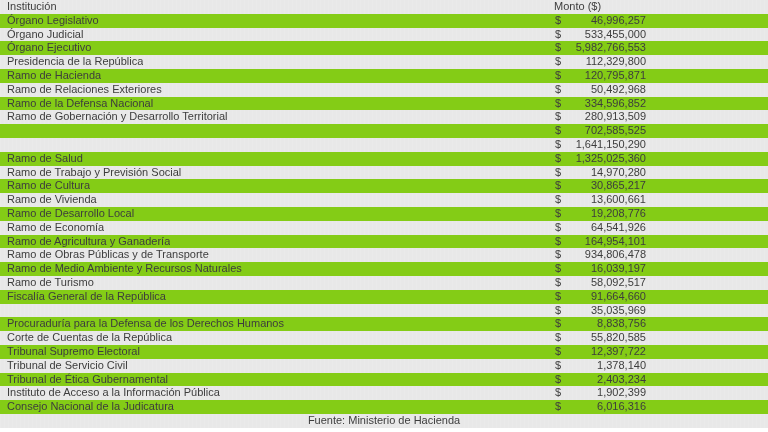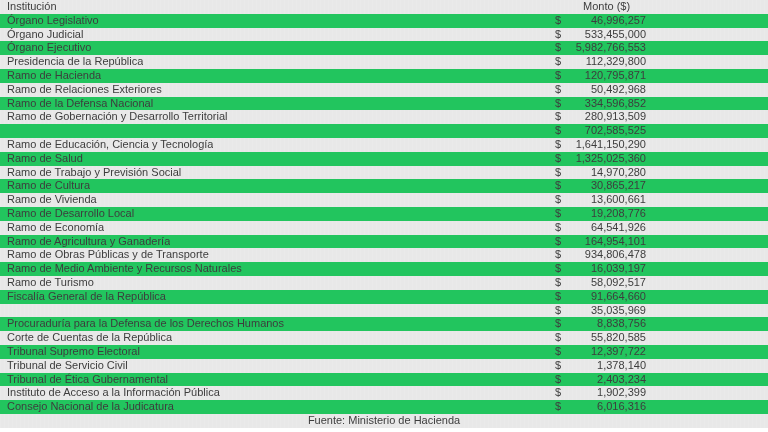--- a/index.html
+++ b/index.html
@@ -26,21 +26,21 @@
     white-space: nowrap;
     box-sizing: border-box;
   }
   .row.gray {
     background-color: #e8e8e8;
     background-image: repeating-linear-gradient(90deg,
       rgba(255,255,255,0.10) 0px, rgba(255,255,255,0.10) 1px,
       rgba(0,0,0,0.0) 1px, rgba(0,0,0,0.0) 4px);
   }
   .row.white {
-    background-color: #22c55e;
+    background-color: #84cc16;
   }
   .cell-name {
     position: absolute;
     left: 0;
     top: 0;
     bottom: 0;
     padding-left: 7px;
     overflow: hidden;
   }
   .amount-cell {
@@ -55,21 +55,21 @@
   .amount-cell .cur {
     position: absolute;
     left: 3px;
   }
   .amount-cell .val {
     position: absolute;
     right: 2px;
   }
   .header-label {
     position: absolute;
-    left: 583px;
+    left: 554px;
   }
   .footer-row {
     text-align: center;
   }
   .bottom-strip {
     width: 768px;
     height: 4.2px;
     background: #ffffff;
   }
 </style>
@@ -140,21 +140,20 @@
           <span class="val">280,913,509</span>
         </div>
       </div>
       <div class="row white">
         <div class="amount-cell">
           <span class="cur">$</span>
           <span class="val">702,585,525</span>
         </div>
       </div>
       <div class="row gray">
-        <div class="cell-name">Ramo de Educación, Ciencia y Tecnología</div>
         <div class="amount-cell">
           <span class="cur">$</span>
           <span class="val">1,641,150,290</span>
         </div>
       </div>
       <div class="row white">
         <div class="cell-name">Ramo de Salud</div>
         <div class="amount-cell">
           <span class="cur">$</span>
           <span class="val">1,325,025,360</span>

